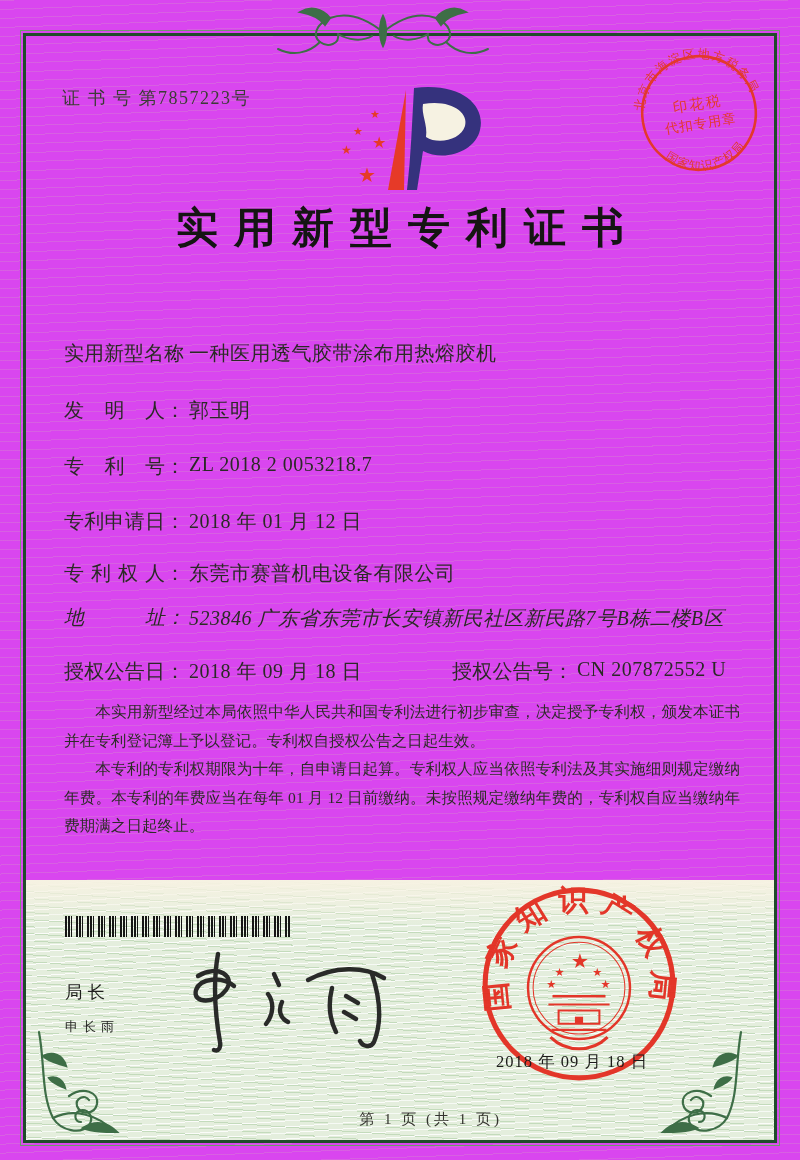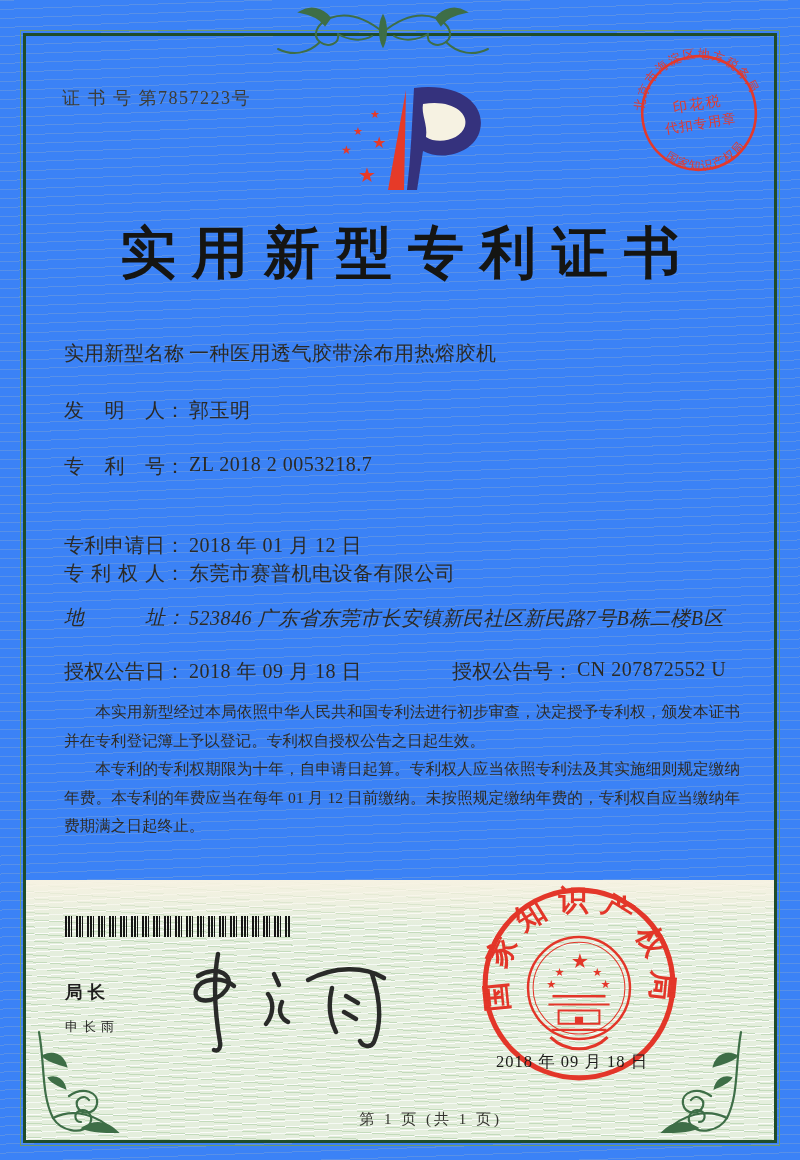--- a/index.html
+++ b/index.html
@@ -1,55 +1,55 @@
 <!DOCTYPE html>
 <html><head>
 <meta charset="utf-8">
 <style>
   html,body{margin:0;padding:0;}
   body{background:#e9e6da;font-family:"Liberation Serif","DejaVu Serif",serif;}
-  .page{position:relative;width:800px;height:1160px;margin:0 auto;background:#3b82f6;overflow:hidden;}
+  .page{position:relative;width:800px;height:1160px;margin:0 auto;background:#d946ef;overflow:hidden;}
   .page::before{content:"";position:absolute;inset:0;pointer-events:none;
     background:repeating-linear-gradient(178deg,rgba(208,202,172,.20) 0 1px,transparent 1px 9px);}
   
   .green-zone{position:absolute;left:26px;top:880px;width:748px;height:260px;background-color:#e4eedd;
     background-image:repeating-linear-gradient(176deg,rgba(255,255,255,.85) 0 1px,transparent 1px 6px),
                      repeating-linear-gradient(184deg,rgba(168,203,160,.55) 0 1px,transparent 1px 7px);}
   .green-zone::before{content:"";position:absolute;left:0;top:0;right:0;height:46px;
     background:linear-gradient(to bottom,#f6f2e2,rgba(246,242,226,0));}
   
   .frame-outer{position:absolute;left:20px;top:30px;right:20px;bottom:14px;border:1px solid #6f9a6d;pointer-events:none;}
   .frame-inner{position:absolute;inset:2px;border:3px solid #1f4c2a;}
   
   .top-flourish{position:absolute;left:268px;top:2px;}
   .corner-fl{position:absolute;top:1026px;}
   .corner-fl.left{left:25px;}
   .corner-fl.right{left:655px;transform:scaleX(-1);}
   
   .cert-no{position:absolute;left:62px;top:86px;font-size:18px;letter-spacing:1.5px;color:#3c3c36;}
   .logo{position:absolute;left:320px;top:84px;}
   .tax-stamp{position:absolute;left:624px;top:38px;transform:rotate(-9deg);}
-  .title{position:absolute;left:0;right:0;top:200px;margin:16px;text-align:center;
-    font-size:56px;font-weight:700;letter-spacing:16px;text-indent:16px;color:#151513;}
+  .title{position:absolute;left:0;right:0;top:200px;margin:0;text-align:center;
+    font-size:42px;font-weight:700;letter-spacing:16px;text-indent:16px;color:#151513;}
   
   .row{position:absolute;left:64px;font-size:20px;color:#2b2a26;white-space:nowrap;}
   .row .lbl{display:inline-block;width:101px;text-align:justify;text-align-last:justify;vertical-align:top;}
   .row .colon{display:inline-block;margin-right:4px;vertical-align:top;}
   .row .val{letter-spacing:.5px;}
   .row-addr{white-space:normal;font-style:italic;}
   .row-addr .val{display:inline-block;width:548px;vertical-align:top;line-height:29px;}
-  .r1{top:340px}.r2{top:397px}.r3{top:453px}.r4{top:532px}.r5{top:560px}.r6{top:604px}.r7{top:658px}
+  .r1{top:340px}.r2{top:397px}.r3{top:453px}.r4{top:508px}.r5{top:560px}.r6{top:604px}.r7{top:658px}
   .grant-no{left:452px;top:658px;}
   
   .paras{position:absolute;left:64px;top:698px;width:676px;}
   .paras p{margin:0;text-indent:2em;font-size:15.6px;line-height:28.6px;text-align:justify;color:#2e2c28;}
   
   .barcode{position:absolute;left:65px;top:916px;width:226px;height:21px;
     background:repeating-linear-gradient(90deg,#161616 0 2px,transparent 2px 3px,#161616 3px 5px,transparent 5px 6px,#161616 6px 7px,transparent 7px 11px);}
-  .role{position:absolute;left:65px;top:980px;font-size:17.5px;letter-spacing:5px;color:#1f1f1d;font-weight:bold;}
+  .role{position:absolute;left:65px;top:980px;font-size:17.5px;letter-spacing:5px;color:#1f1f1d;}
   .name{position:absolute;left:65px;top:1018px;font-size:13px;letter-spacing:5px;color:#1f1f1d;}
   .signature{position:absolute;left:156px;top:946px;}
   .seal{position:absolute;left:477px;top:882px;opacity:.93;}
   .seal-date{position:absolute;left:496px;top:1051px;font-size:16.5px;letter-spacing:1px;color:#1c1c1a;}
   .footer{position:absolute;left:238px;top:1110px;width:264px;text-align:right;font-size:15px;letter-spacing:3px;color:#33332d;}
 </style>
 </head>
 <body>
 
 <div class="page">

